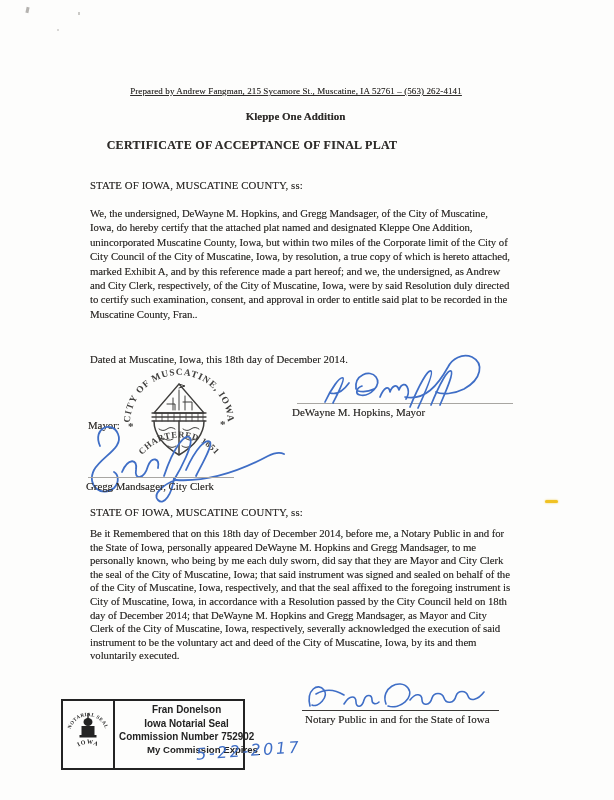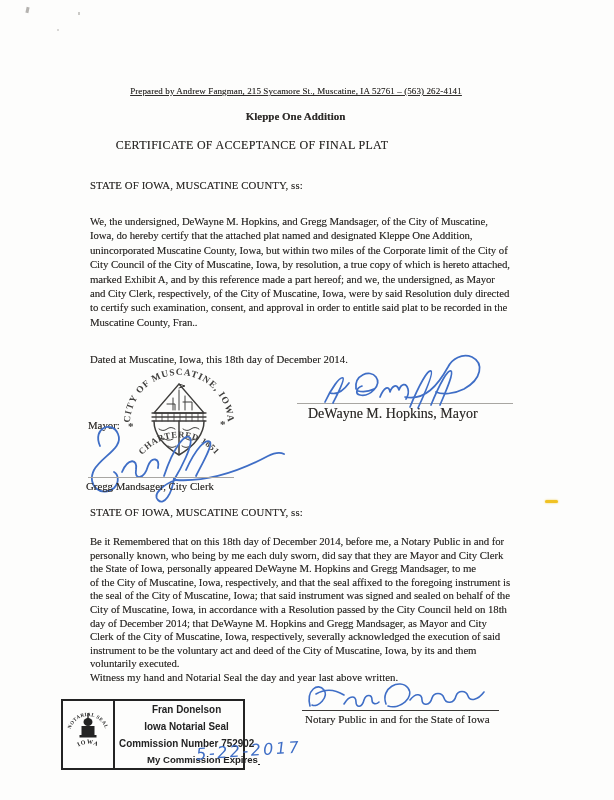--- a/index.html
+++ b/index.html
@@ -6,48 +6,48 @@
   .page{
     position:relative;width:614px;height:800px;overflow:hidden;
     background:var(--paper,#fdfdfc);
     font-family:"Liberation Serif","DejaVu Serif",serif;
     color:var(--text,#2e2c2a);
   }
   .page *{box-sizing:border-box;}
   .txt{position:absolute;white-space:nowrap;text-shadow:0 0 .5px rgba(70,65,60,.6);}
   .prepared{top:86px;left:0;width:592px;text-align:center;font-size:9px;text-decoration:underline;letter-spacing:.1px;}
   .title{top:110px;left:0;width:591px;text-align:center;font-size:11px;font-weight:bold;}
-  .heading{top:138px;left:0;width:504px;text-align:center;font-size:12px;font-weight:normal;letter-spacing:.3px;}
+  .heading{top:138px;left:0;width:504px;text-align:center;font-size:12px;font-weight:bold;letter-spacing:.3px;}
   .venue{font-size:10.8px;letter-spacing:.1px;}
   .v1{top:179px;left:90px;} .v2{top:506px;left:90px;}
-  .para{position:absolute;font-size:10.8px;letter-spacing:-.08px;margin-top:8px;}
+  .para{position:absolute;font-size:10.8px;letter-spacing:-.08px;}
   .para .tline{white-space:nowrap;text-shadow:0 0 .5px rgba(70,65,60,.6);}
   .p1{top:206px;left:90px;line-height:14.4px;}
   .p2{top:527px;left:90px;line-height:13.6px;}
   .dated{top:353px;left:90px;font-size:10.8px;}
   .attest{top:419px;left:88px;font-size:10.8px;}
   .witness{top:671px;left:90px;font-size:10.8px;}
   .sigline{position:absolute;height:0;border-top:1px solid #a8a6a2;}
   .mayor-line{top:403px;left:297px;width:216px;}
   .clerk-line{top:477px;left:88px;width:146px;}
   .notary-line{top:710px;left:302px;width:197px;border-top:1.4px solid #3a3836;}
-  .mayor-label{top:406px;left:308px;font-size:14px;}
+  .mayor-label{top:406px;left:292px;font-size:11px;}
   .clerk-label{top:480px;left:86px;font-size:10.8px;}
   .notary-label{top:713px;left:305px;font-size:11px;}
   .sig{position:absolute;}
   .sig path{fill:none;stroke:var(--ink,#3f6ec6);stroke-linecap:round;stroke-linejoin:round;}
   .cityseal{top:366px;left:121px;}
   .cityseal text{font-family:"Liberation Serif",serif;font-weight:bold;fill:var(--seal,#3f3e3c);}
   .cityseal path.sl{fill:none;stroke:var(--seal,#3f3e3c);}
   .stampbox{
     position:absolute;top:699px;left:61px;width:184px;height:71px;
     border:2px solid var(--stamp,#232323);display:flex;
   }
   .stamp-left{width:52px;border-right:2px solid var(--stamp,#232323);position:relative;}
-  .stamp-right{flex:1;display:flex;flex-direction:column;justify-content:space-between;padding:2px 3px 3px 4px;
+  .stamp-right{flex:1;display:flex;flex-direction:column;justify-content:flex-start;padding:2px 3px 3px 4px;
     font-family:"Liberation Sans","DejaVu Sans",sans-serif;font-weight:bold;color:var(--stamp,#232323);}
   .stamp-right .srow{text-align:center;font-size:10.3px;line-height:13.5px;transform:scaleX(.96);transform-origin:left;white-space:nowrap;}
   .stamp-right .erow{display:flex;align-items:flex-end;font-size:9.6px;white-space:nowrap;padding-left:28px;}
   .stamp-right .erow .fillline{flex:1;border-bottom:1.4px solid var(--stamp,#232323);height:10px;}
   .stamp-left svg text{font-family:"Liberation Serif",serif;font-weight:bold;fill:var(--stamp,#232323);}
   .handdate{
     position:absolute;top:741px;left:196px;font-family:"DejaVu Sans",sans-serif;font-style:italic;
     font-size:16px;color:var(--ink,#3f6ec6);letter-spacing:2.5px;transform:rotate(-4deg);white-space:nowrap;
   }
   .mark{position:absolute;background:var(--pencil,#b5b3b0);}
@@ -69,21 +69,21 @@
   <div class="txt prepared">Prepared by Andrew Fangman, 215 Sycamore St., Muscatine, IA 52761 – (563) 262-4141</div>
   <div class="txt title">Kleppe One Addition</div>
   <div class="txt heading">CERTIFICATE OF ACCEPTANCE OF FINAL PLAT</div>
 
   <div class="txt venue v1">STATE OF IOWA, MUSCATINE COUNTY, ss:</div>
   <div class="para p1">
       <div class="tline">We, the undersigned, DeWayne M. Hopkins, and Gregg Mandsager, of the City of Muscatine,</div>
       <div class="tline">Iowa, do hereby certify that the attached plat named and designated Kleppe One Addition,</div>
       <div class="tline">unincorporated Muscatine County, Iowa, but within two miles of the Corporate limit of the City of</div>
       <div class="tline">City Council of the City of Muscatine, Iowa, by resolution, a true copy of which is hereto attached,</div>
-      <div class="tline">marked Exhibit A, and by this reference made a part hereof; and we, the undersigned, as Mayor</div>
+      <div class="tline">marked Exhibit A, and by this reference made a part hereof; and we, the undersigned, as Andrew</div>
       <div class="tline">and City Clerk, respectively, of the City of Muscatine, Iowa, were by said Resolution duly directed</div>
       <div class="tline">to certify such examination, consent, and approval in order to entitle said plat to be recorded in the</div>
       <div class="tline">Muscatine County, Fran..</div>
     </div>
   <div class="txt dated">Dated at Muscatine, Iowa, this 18th day of December 2014.</div>
 
   <svg class="sig cityseal" width="116" height="116" viewBox="0 0 116 116">
     <defs>
       <path id="cs-top" d="M 10.7,70.7 A 49 49 0 1 1 105.3,70.7"></path>
       <path id="cs-bot" d="M 22,88.2 A 47 47 0 0 1 94,88.2"></path>
@@ -137,31 +137,30 @@
       <path d="M 98,68 C 130,70 160,60 190,44 C 196,41 202,40 206,42"></path>
     </g>
   </svg>
   <div class="sigline clerk-line"></div>
   <div class="txt clerk-label">Gregg Mandsager, City Clerk</div>
 
   <div class="txt venue v2">STATE OF IOWA, MUSCATINE COUNTY, ss:</div>
   <div class="yellow-dash"></div>
   <div class="para p2">
       <div class="tline">Be it Remembered that on this 18th day of December 2014, before me, a Notary Public in and for</div>
+      <div class="tline">the State of Iowa, personally appeared DeWayne M. Hopkins  and Gregg Mandsager, to me</div>
       <div class="tline">personally known, who being by me each duly sworn, did say that they are Mayor and City Clerk</div>
-      <div class="tline">the State of Iowa, personally appeared DeWayne M. Hopkins  and Gregg Mandsager, to me</div>
+      <div class="tline">the seal of the City of Muscatine, Iowa; that said instrument was signed and sealed on behalf of the</div>
       <div class="tline">of the City of Muscatine, Iowa, respectively, and that the seal affixed to the foregoing instrument is</div>
-      <div class="tline">the seal of the City of Muscatine, Iowa; that said instrument was signed and sealed on behalf of the</div>
       <div class="tline">City of Muscatine, Iowa, in accordance with a Resolution passed by the City Council held on 18th</div>
       <div class="tline">day of December 2014; that DeWayne M. Hopkins and Gregg Mandsager, as Mayor and City</div>
       <div class="tline">Clerk of the City of Muscatine, Iowa, respectively, severally acknowledged the execution of said</div>
       <div class="tline">instrument to be the voluntary act and deed of the City of Muscatine, Iowa, by its and them</div>
       <div class="tline">voluntarily executed.</div>
     </div>
-  <div class="txt witness">Witness my hand and Notarial Seal the day and year last above written.</div>
 
   <svg class="sig" style="top:678px;left:298px;" width="210" height="36" viewBox="0 0 210 36">
     <g stroke-width="1.6">
       <path d="M 12,28 C 8,12 20,4 26,12 C 31,19 20,30 14,27"></path>
       <path d="M 18,16 C 28,10 38,12 46,17"></path>
       <path d="M 46,26 C 52,16 58,18 58,24 C 58,30 64,30 66,22 C 68,16 74,16 74,22 C 74,26 78,27 81,24"></path>
       <path d="M 88,26 C 82,10 102,0 110,10 C 117,19 102,32 90,28"></path>
       <path d="M 112,22 C 118,14 124,16 124,22 C 124,28 132,28 134,20 C 136,14 144,14 146,20 C 148,26 156,26 158,18 C 160,12 168,12 170,18 C 172,24 180,22 186,14"></path>
     </g>
   </svg>

